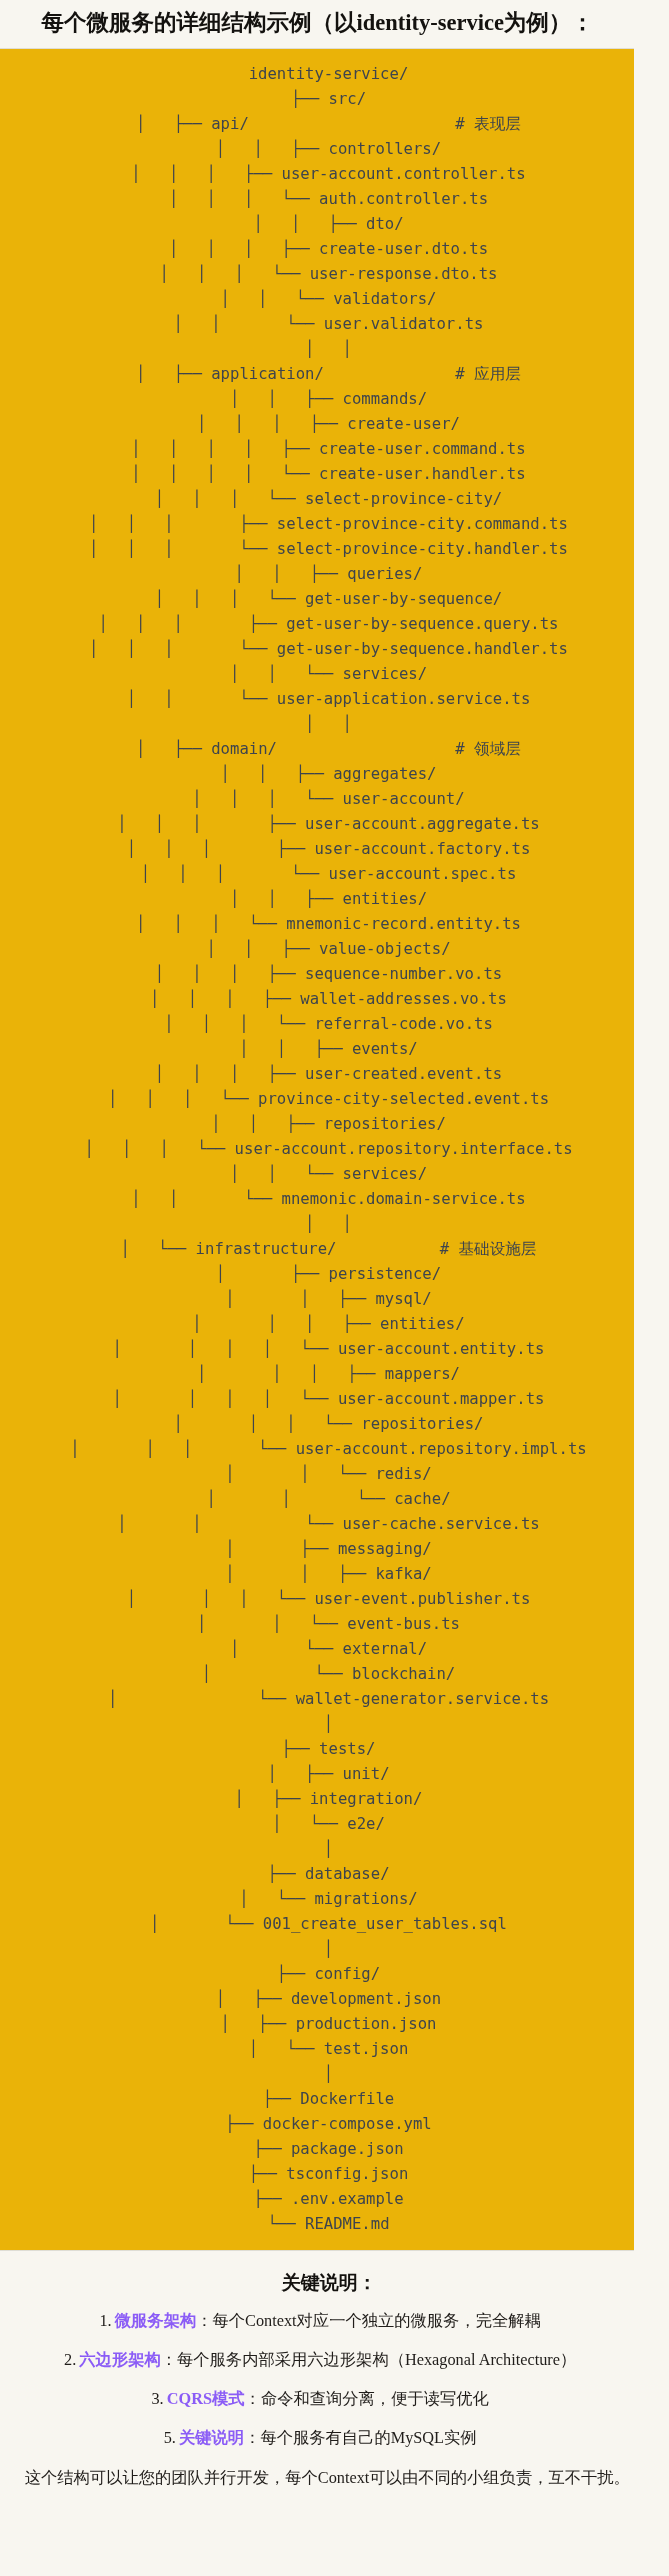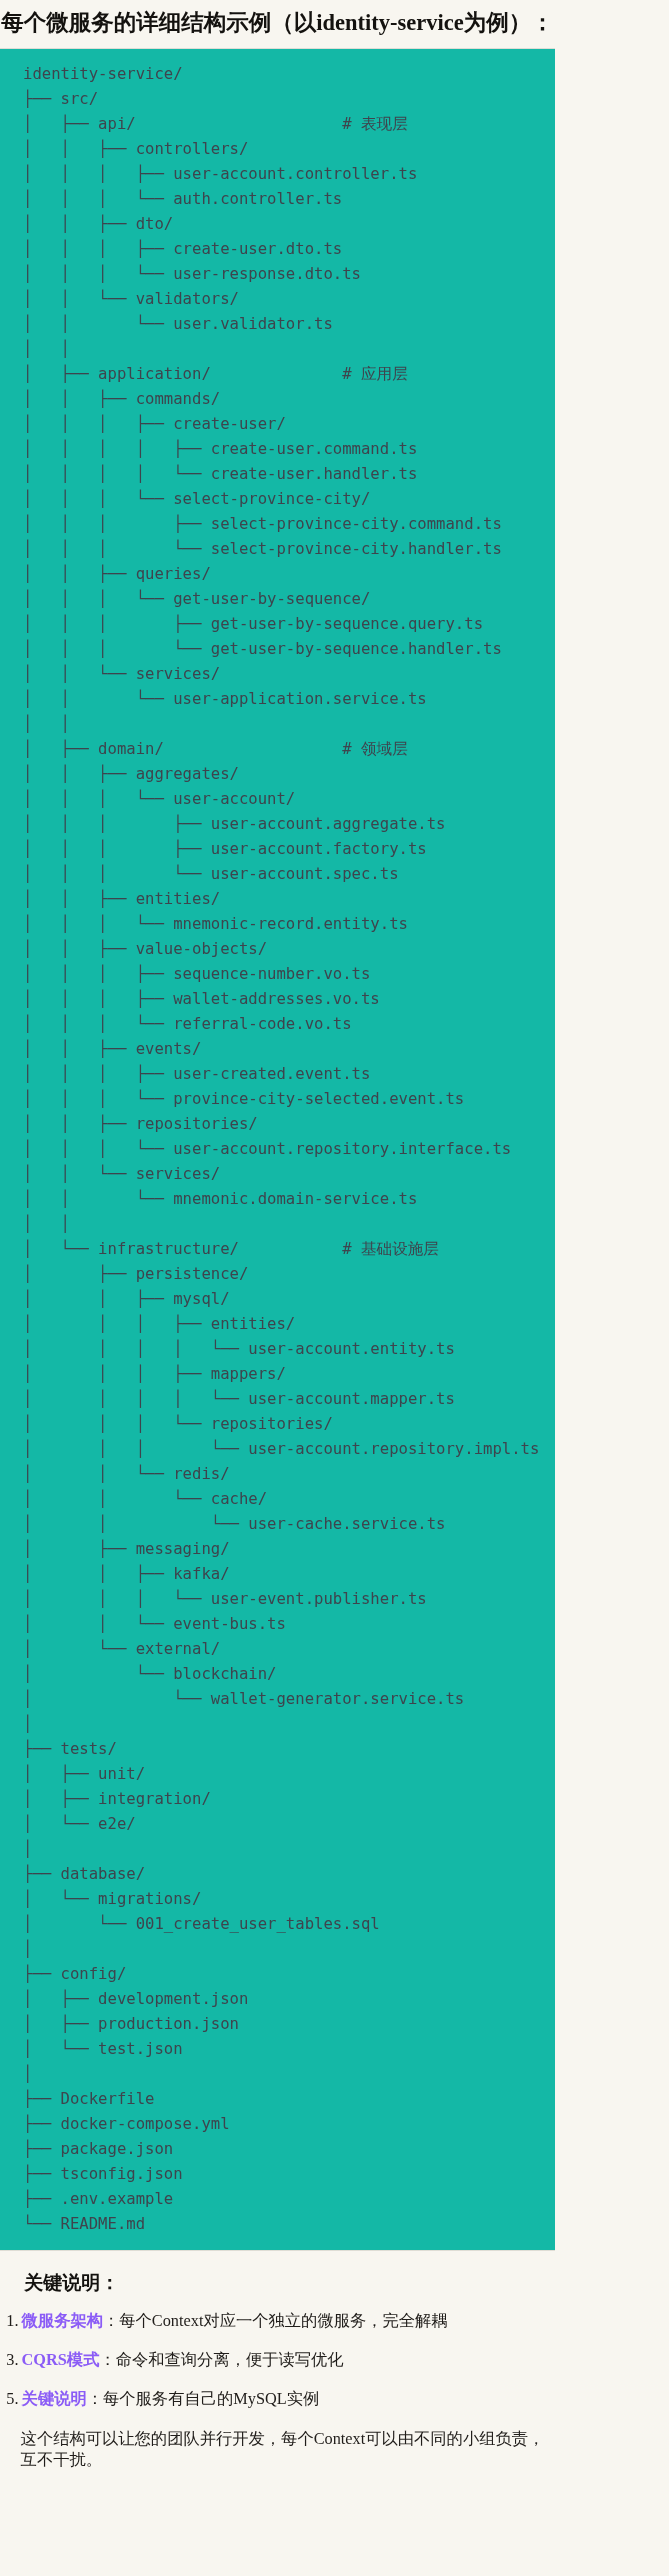--- a/index.html
+++ b/index.html
@@ -7,34 +7,34 @@
     padding: 0;
   }
   body {
     width: 669px;
     min-height: 2576px;
     background: #f8f6f0;
     color: #201d1a;
     font-family: "Liberation Serif", serif;
     box-sizing: border-box;
   }
-  .page { width: 555px; }
+  .page { width: 634px; text-align: center; }
 
   h1.page-title {
     margin: 8.8px 0 0 1.3px;
     font-size: 22.5px;
     line-height: 27.5px;
     font-weight: bold;
     color: #14120f;
     letter-spacing: 0;
   }
 
   .codeblock {
     margin-top: 12px;
-    background: #14b8a6;
+    background: #eab308;
     border-top: 0.6px solid #dfddd5;
     border-bottom: 0.6px solid #dfddd5;
     padding: 13px 0 13px 23px;
     overflow: hidden;
   }
   .codeblock pre {
     margin: 0;
     font-family: "DejaVu Sans Mono", monospace;
     font-size: 15.6px;
     line-height: 25px;
@@ -178,20 +178,23 @@
 └── README.md</pre>
   </div>
 
   <h2 class="section-heading">关键说明：</h2>
 
   <ol class="key-points">
     <li>
       <span class="num">1.</span><strong class="term">微服务架构</strong><span class="sep">：</span><span class="desc">每个Context对应一个独立的微服务，完全解耦</span>
     </li>
     <li>
+      <span class="num">2.</span><strong class="term">六边形架构</strong><span class="sep">：</span><span class="desc">每个服务内部采用六边形架构（Hexagonal Architecture）</span>
+    </li>
+    <li>
       <span class="num">3.</span><strong class="term">CQRS模式</strong><span class="sep">：</span><span class="desc">命令和查询分离，便于读写优化</span>
     </li>
     <li>
       <span class="num">5.</span><strong class="term">关键说明</strong><span class="sep">：</span><span class="desc">每个服务有自己的MySQL实例</span>
     </li>
   </ol>
 
   <p class="closing-note">这个结构可以让您的团队并行开发，每个Context可以由不同的小组负责，互不干扰。</p>
 
 </div>

